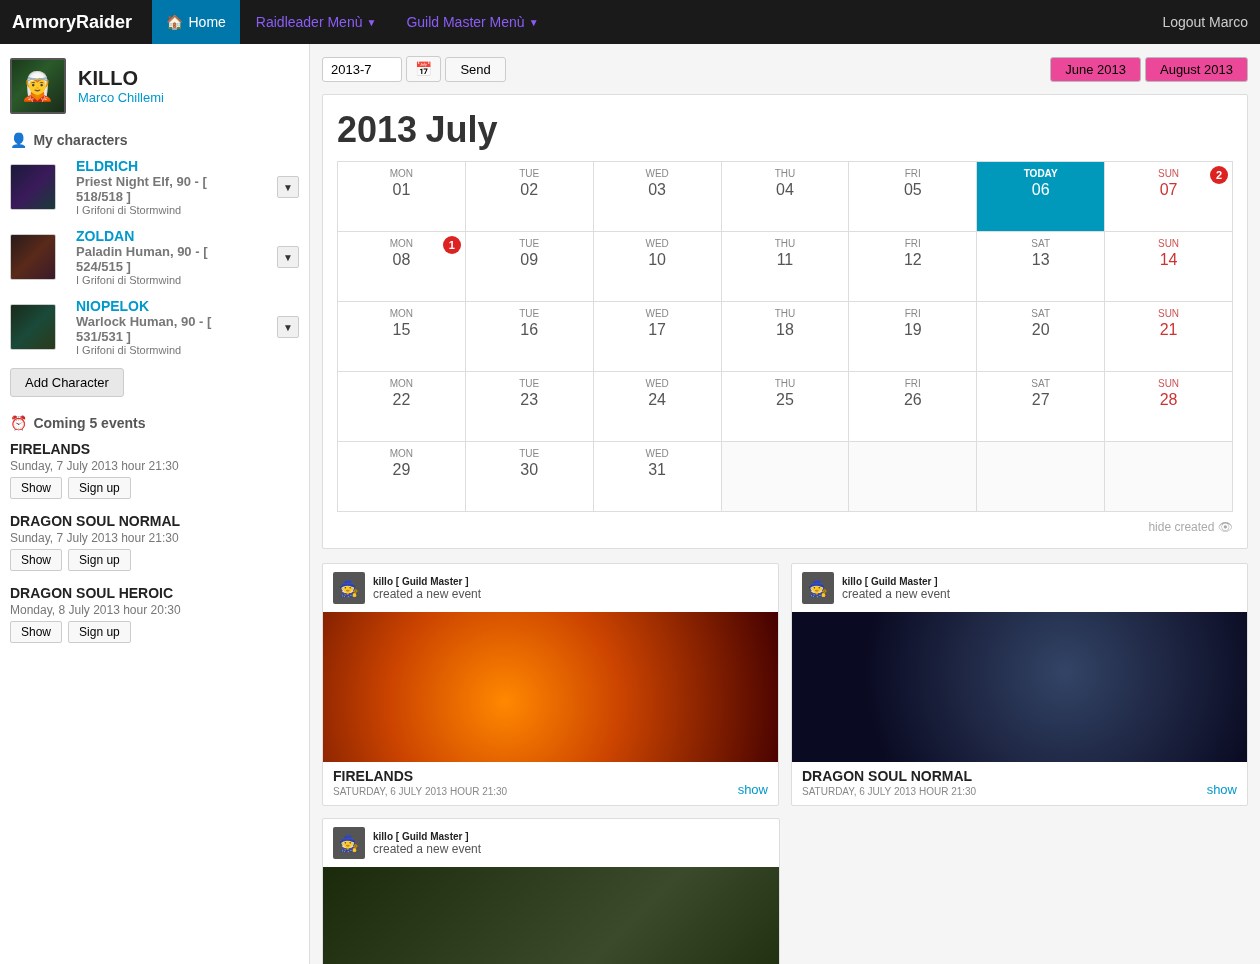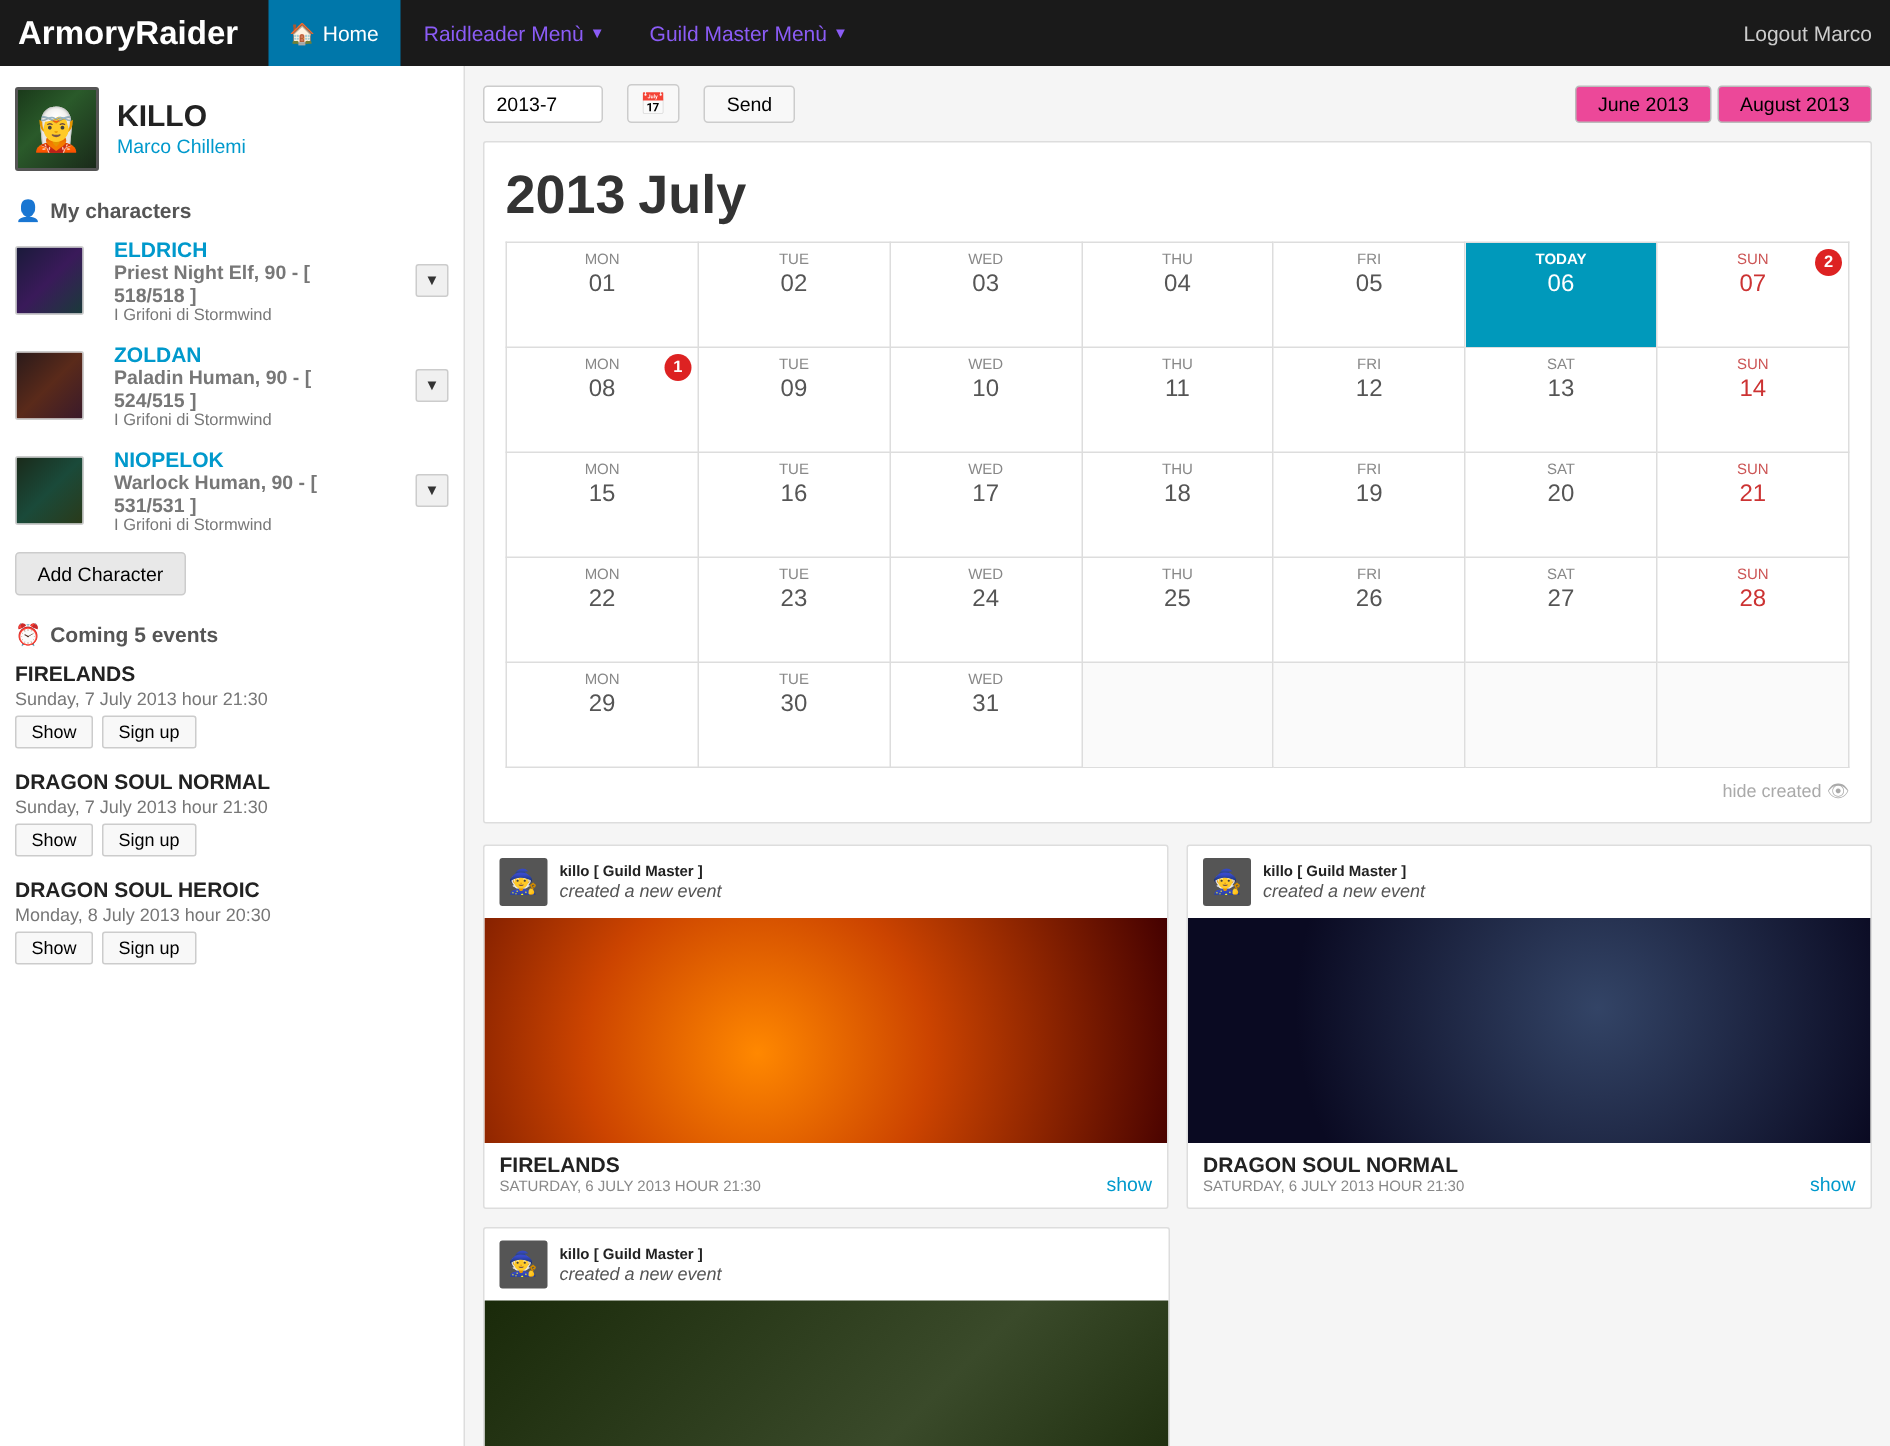--- a/index.html
+++ b/index.html
@@ -8,21 +8,21 @@
     
     .navbar {
       background: #1a1a1a;
       display: flex;
       align-items: center;
       height: 44px;
       padding: 0 12px;
       color: #fff;
     }
     .navbar-brand {
-      font-size: 22px;
+      font-size: 18px;
       font-weight: bold;
       color: #fff;
       margin-right: 20px;
       text-decoration: none;
     }
     .navbar-nav {
       display: flex;
       align-items: center;
       flex: 1;
       gap: 2px;
@@ -178,21 +178,21 @@
       flex: 1;
       padding: 12px;
       overflow: auto;
     }
 
     
     .cal-nav {
       display: flex;
       align-items: center;
       margin-bottom: 12px;
-      gap: 16px;
+      gap: 4px;
       justify-content: space-between;
     }
     .cal-input {
       padding: 4px 8px;
       border: 1px solid #ccc;
       border-radius: 3px;
       font-size: 13px;
       width: 80px;
     }
     .cal-icon-btn {
@@ -333,21 +333,21 @@
       background: #555;
       border-radius: 2px;
       display: flex;
       align-items: center;
       justify-content: center;
       font-size: 16px;
       color: #fff;
       flex-shrink: 0;
     }
     .feed-card-title { font-size: 10px; font-weight: bold; color: #222; }
-    .feed-card-sub { font-size: 12px; color: #555; font-style: italic; }
+    .feed-card-sub { font-size: 12px; color: #555; }
     .feed-img-firelands {
       background: linear-gradient(135deg, #8b2200 0%, #cc4400 30%, #ff6600 50%, #cc3300 70%, #661100 100%);
       height: 150px;
       position: relative;
       overflow: hidden;
     }
     .feed-img-firelands::before {
       content: '';
       position: absolute;
       inset: 0;

